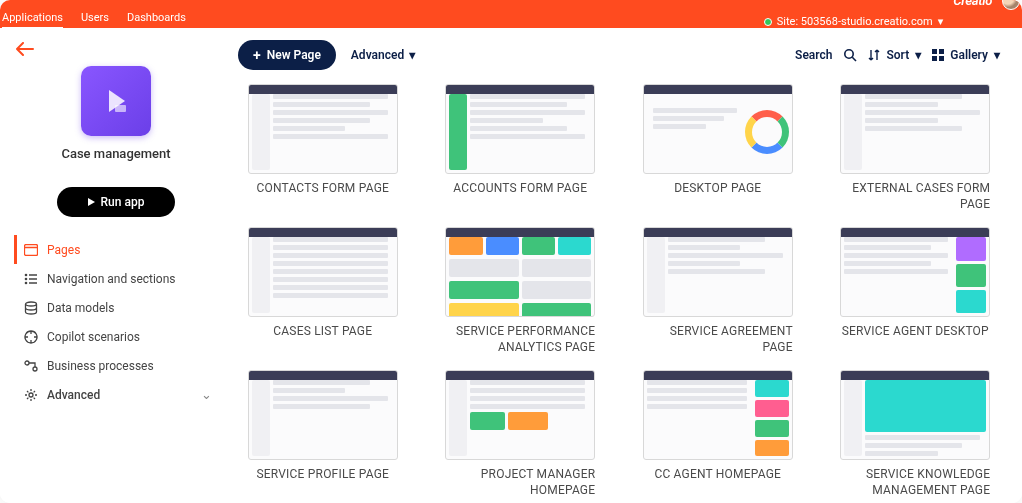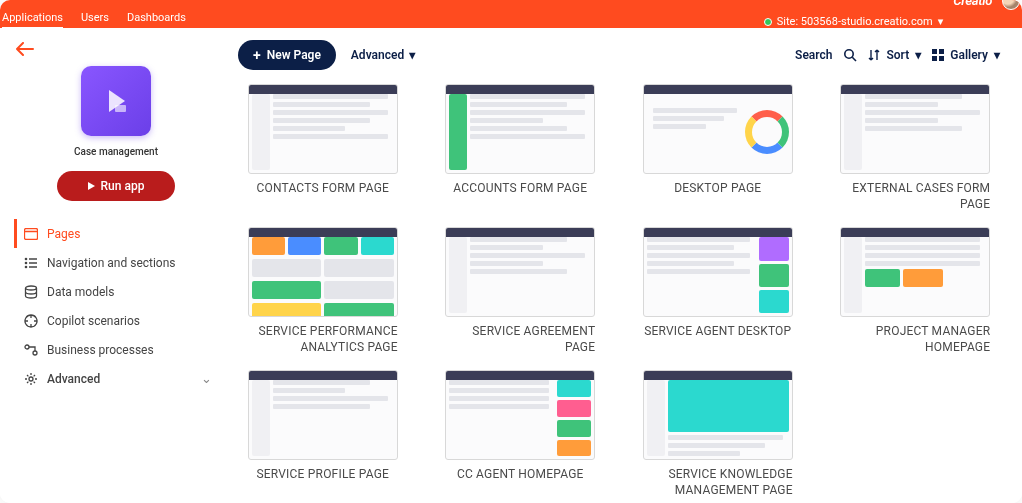--- a/index.html
+++ b/index.html
@@ -17,22 +17,22 @@
 .logo-text { font-weight: 600; font-style: italic; font-size: 13px; letter-spacing: -0.3px; }
 .avatar { width: 18px; height: 18px; border-radius: 50%; background: radial-gradient(circle at 30% 30%, #f5d6b8 0 40%, #a5846b 60%); border: 1px solid #fff; }
 
 
 .body { flex: 1; display: flex; background: #fff; overflow: hidden; }
 
 
 .sidebar { width: 232px; display: flex; flex-direction: column; padding: 10px 14px; }
 .back-arrow { color: #FF4B1F; font-size: 18px; cursor: pointer; padding: 4px 2px; }
 .app-tile { width: 70px; height: 70px; margin: 6px auto 10px; border-radius: 10px; background: linear-gradient(135deg, #8956FF 0%, #6B3FE8 100%); display: flex; align-items: center; justify-content: center; color: #fff; font-size: 22px; box-shadow: 0 2px 6px rgba(107,63,232,0.35); }
-.app-title { text-align: center; font-size: 10px; font-weight: 500; color: #333; margin-bottom: 14px; }
-.run-btn { display: flex; align-items: center; justify-content: center; gap: 6px; background: #b91c1c; color: #fff; border-radius: 999px; height: 30px; width: 118px; margin: 0 auto 18px; font-size: 12px; font-weight: 500; cursor: pointer; }
+.app-title { text-align: center; font-size: 13px; font-weight: 500; color: #333; margin-bottom: 26px; }
+.run-btn { display: flex; align-items: center; justify-content: center; gap: 6px; background: #000000; color: #fff; border-radius: 999px; height: 30px; width: 118px; margin: 0 auto 18px; font-size: 12px; font-weight: 500; cursor: pointer; }
 .run-btn .play { width: 0; height: 0; border-left: 7px solid #fff; border-top: 4px solid transparent; border-bottom: 4px solid transparent; }
 
 .side-nav { display: flex; flex-direction: column; }
 .side-item { display: flex; align-items: center; gap: 9px; height: 29px; padding: 0 6px; font-size: 12px; color: #444; cursor: pointer; border-left: 3px solid transparent; position: relative; }
 .side-item.active { color: #FF4B1F; border-left-color: #FF4B1F; }
 .side-item.section-head { color: #444; font-weight: 500; }
 .side-icon { width: 15px; height: 15px; display: flex; align-items: center; justify-content: center; color: inherit; }
 .chevron-r { margin-left: auto; font-size: 13px; color: #888; }
 
 
@@ -293,20 +293,39 @@
                   <div class="line sm"></div>
                   <div class="line lg"></div>
                   <div class="line sm"></div>
                   <div class="line md"></div>
                 </div>
               </div>
             </div>
             <div class="card-label">EXTERNAL CASES FORM PAGE</div>
           </div>
           <div class="card">
+            <div class="thumb variant-list">
+              <div class="thumb-head"></div>
+              <div class="thumb-body">
+                <div class="tb-side"></div>
+                <div class="tb-main">
+                  <div class="line lg"></div>
+                  <div class="line lg"></div>
+                  <div class="line lg"></div>
+                  <div class="line lg"></div>
+                  <div class="line lg"></div>
+                  <div class="line lg"></div>
+                  <div class="line lg"></div>
+                  <div class="line lg"></div>
+                </div>
+              </div>
+            </div>
+            <div class="card-label">CASES LIST PAGE</div>
+          </div>
+          <div class="card">
             <div class="thumb variant-tiles">
               <div class="thumb-head"></div>
               <div class="thumb-body">
                 <div class="tb-main">
                   <div class="blocks">
                     <div class="blk orange"></div>
                     <div class="blk blue"></div>
                     <div class="blk green"></div>
                     <div class="blk teal"></div>
                   </div>
@@ -357,52 +376,52 @@
                 <div style="width:30px;display:flex;flex-direction:column;gap:3px">
                   <div class="blk purple" style="height:22px"></div>
                   <div class="blk green" style="height:22px"></div>
                   <div class="blk teal" style="height:22px"></div>
                 </div>
               </div>
             </div>
             <div class="card-label">SERVICE AGENT DESKTOP</div>
           </div>
           <div class="card">
+            <div class="thumb variant-profile">
+              <div class="thumb-head"></div>
+              <div class="thumb-body">
+                <div class="tb-side"></div>
+                <div class="tb-main">
+                  <div class="line md"></div>
+                  <div class="line sm"></div>
+                  <div class="line lg"></div>
+                  <div class="line md"></div>
+                </div>
+              </div>
+            </div>
+            <div class="card-label">SERVICE PROFILE PAGE</div>
+          </div>
+          <div class="card">
             <div class="thumb variant-pm">
               <div class="thumb-head"></div>
               <div class="thumb-body">
                 <div class="tb-side"></div>
                 <div class="tb-main">
                   <div class="line lg"></div>
                   <div class="line lg"></div>
                   <div class="line lg"></div>
                   <div class="line lg"></div>
                   <div class="blocks">
                     <div class="blk green" style="flex:0 0 35px"></div>
                     <div class="blk orange" style="flex:0 0 40px"></div>
                   </div>
                 </div>
               </div>
             </div>
             <div class="card-label">PROJECT MANAGER HOMEPAGE</div>
-          </div>
-          <div class="card">
-            <div class="thumb variant-profile">
-              <div class="thumb-head"></div>
-              <div class="thumb-body">
-                <div class="tb-side"></div>
-                <div class="tb-main">
-                  <div class="line md"></div>
-                  <div class="line sm"></div>
-                  <div class="line lg"></div>
-                  <div class="line md"></div>
-                </div>
-              </div>
-            </div>
-            <div class="card-label">SERVICE PROFILE PAGE</div>
           </div>
           <div class="card">
             <div class="thumb variant-cc">
               <div class="thumb-head"></div>
               <div class="thumb-body">
                 <div class="tb-main">
                   <div class="line lg"></div>
                   <div class="line lg"></div>
                   <div class="line lg"></div>
                   <div class="line lg"></div>

